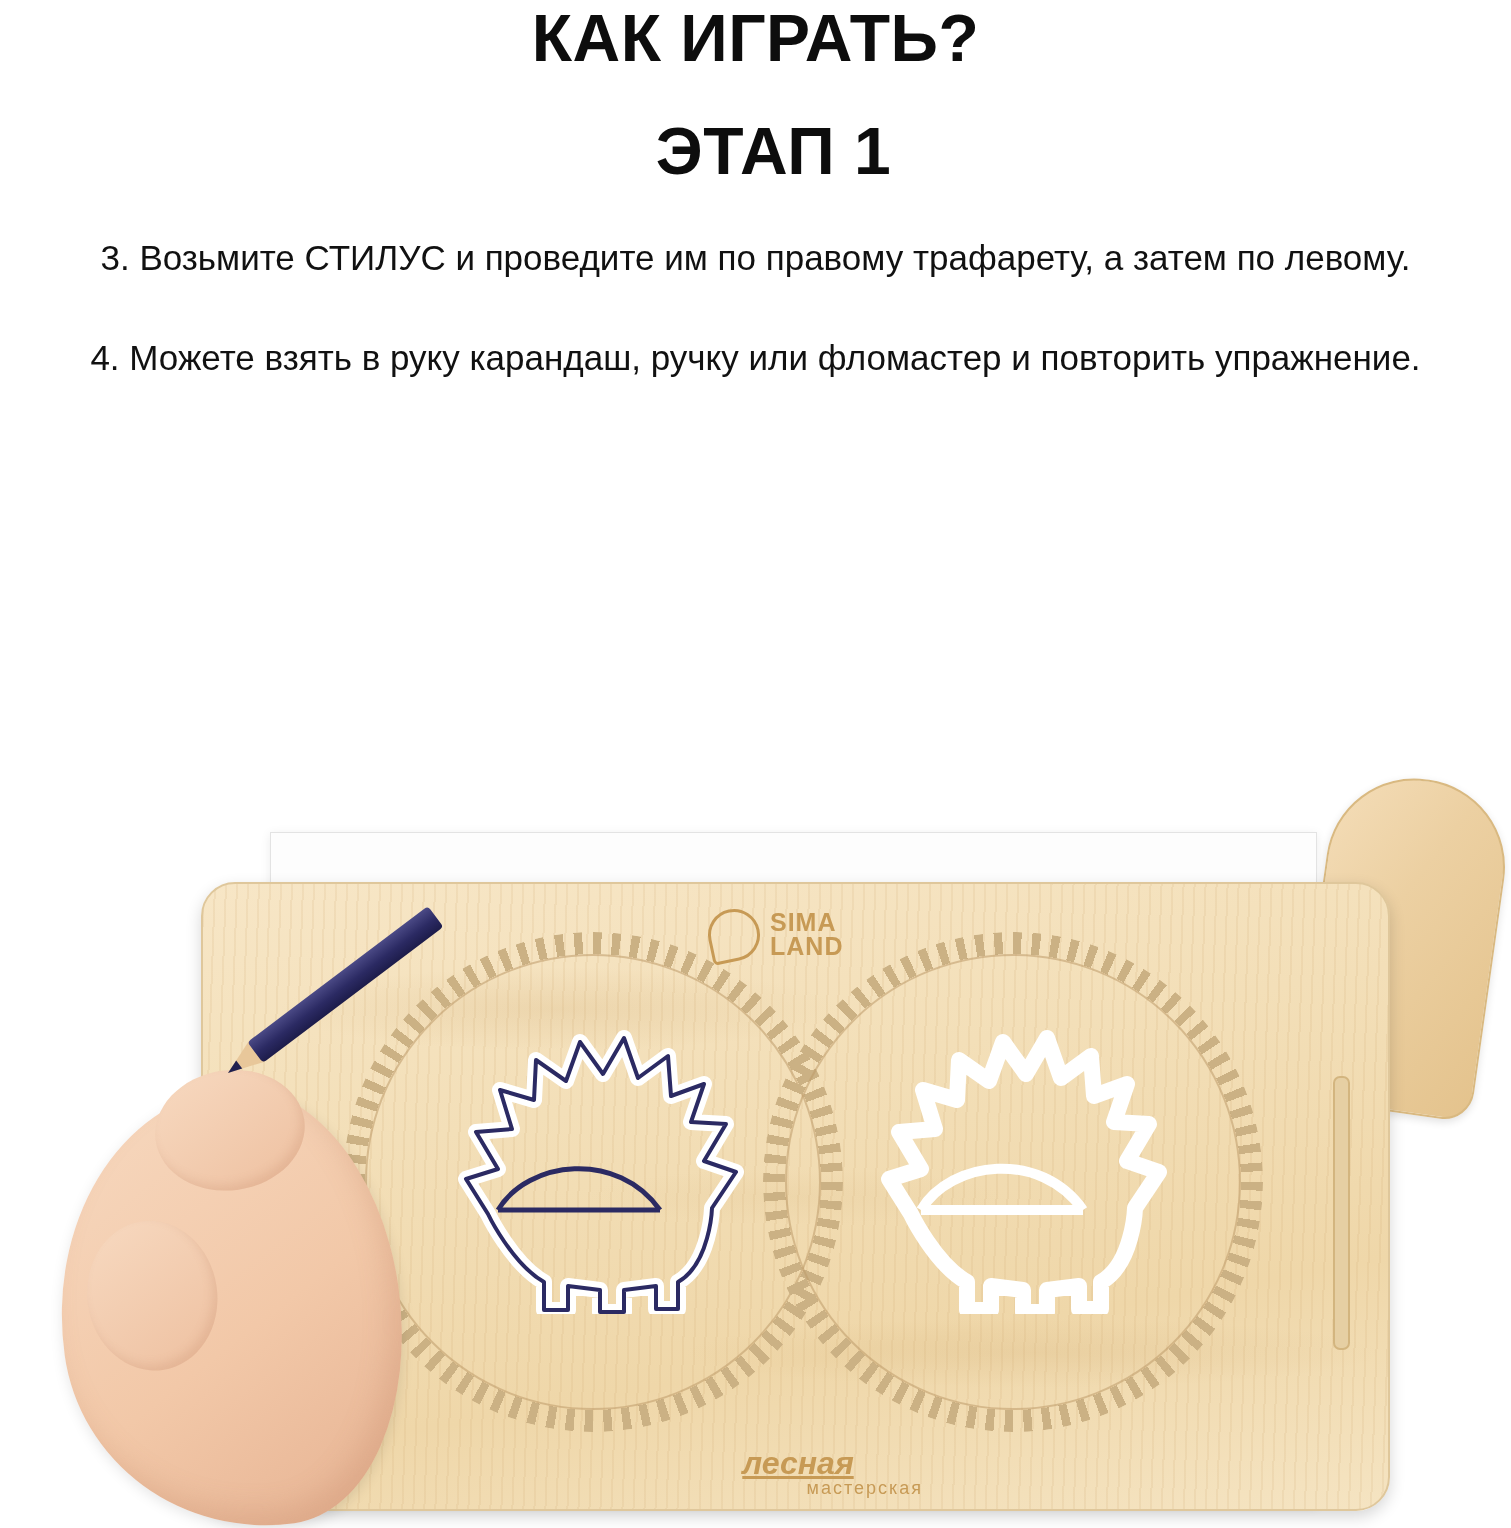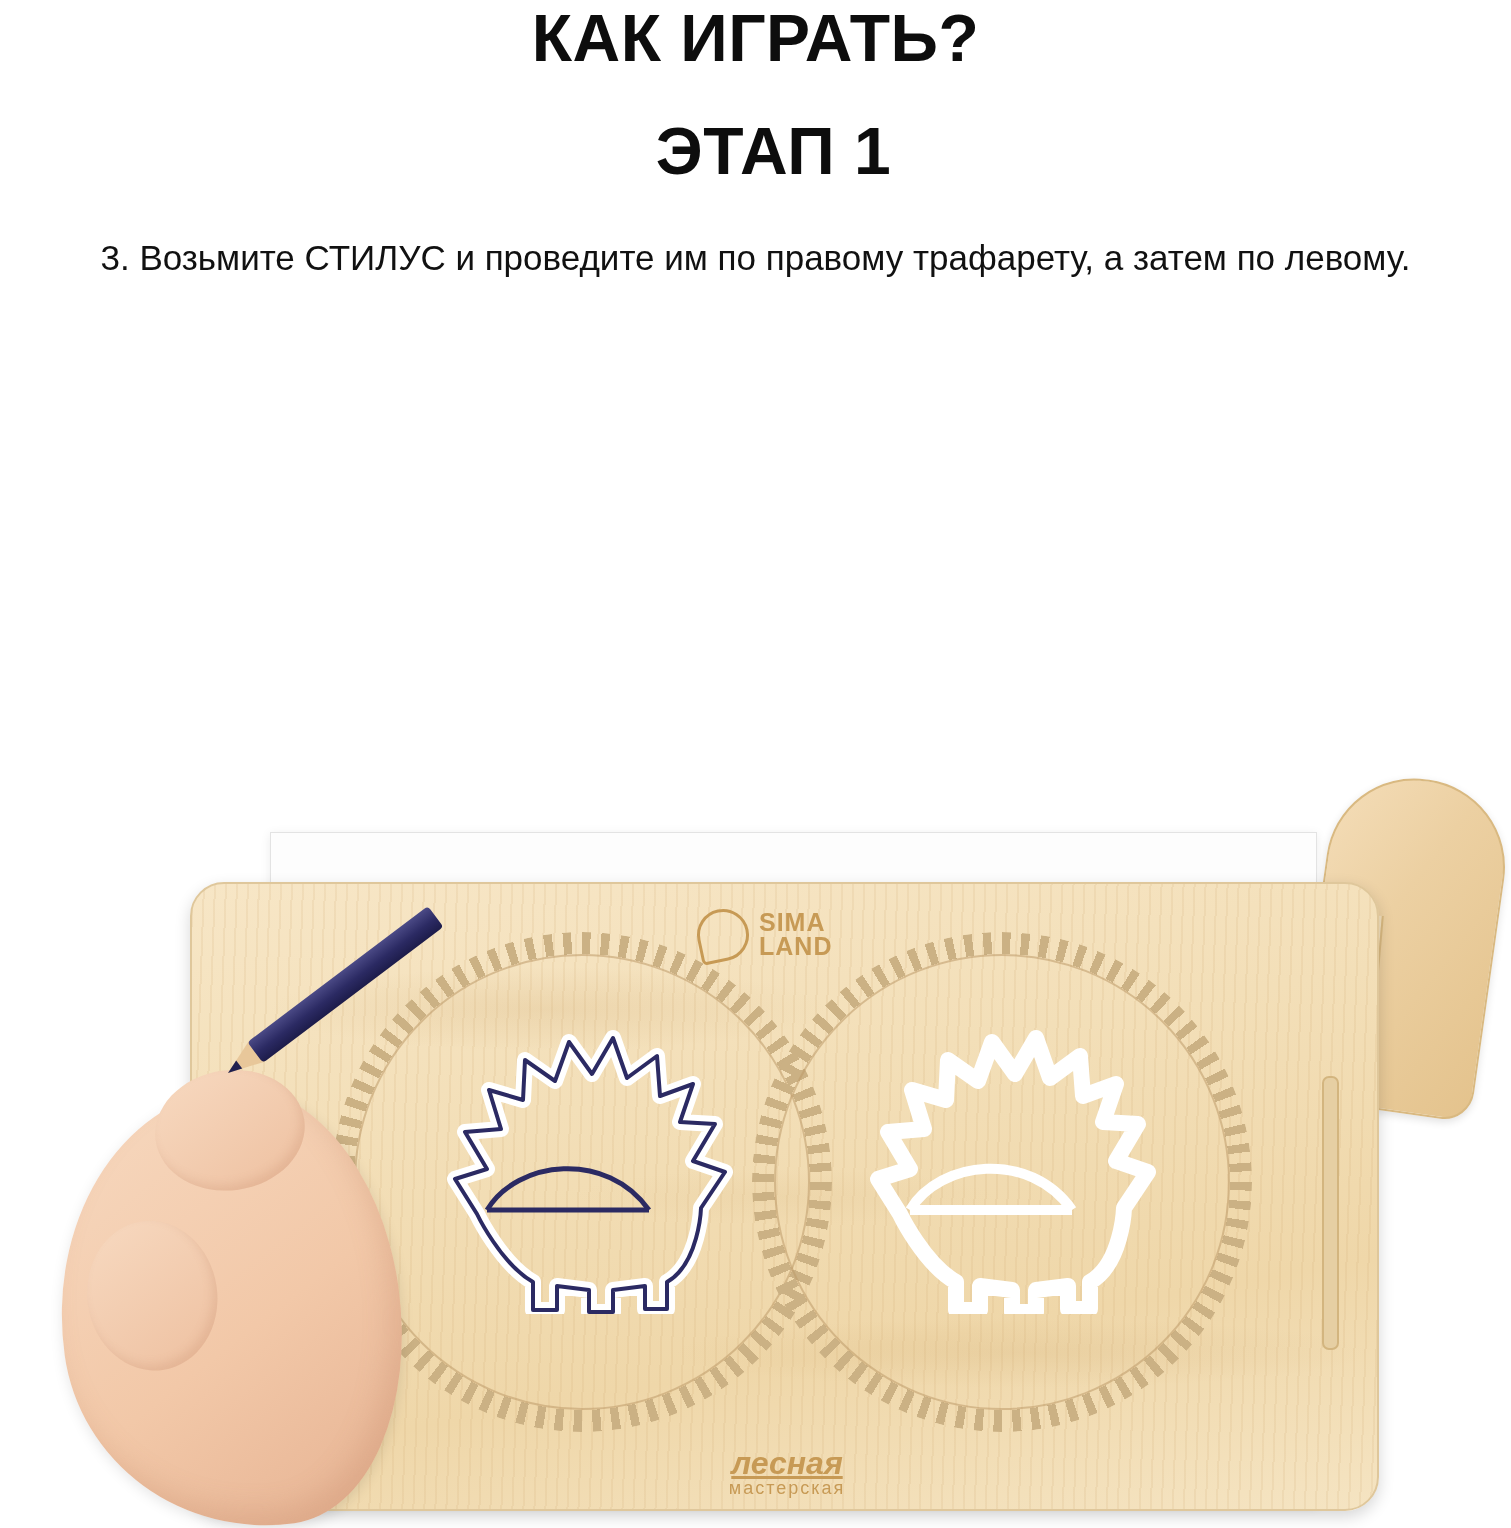--- a/index.html
+++ b/index.html
@@ -90,21 +90,21 @@
     height: 190px;
     background: linear-gradient(90deg,#e9cf9f,#f3e0bd);
     border-left: 2px solid #d9b981;
     border-right: 2px solid #d9b981;
     transform: rotate(-3deg);
   }
 
   
   .board {
     position: absolute;
-    left: 190px;
+    left: 201px;
     top: 92px;
     width: 1185px;
     height: 625px;
     border-radius: 34px;
     background:
       repeating-linear-gradient(92deg, rgba(208,170,116,0.16) 0px, rgba(208,170,116,0.16) 2px, rgba(255,255,255,0) 2px, rgba(255,255,255,0) 11px),
       linear-gradient(170deg, #f7e6c6 0%, #f3dfb8 35%, #efd7a9 70%, #f5e4c2 100%);
     border: 2px solid #dfc characters;
     border: 2px solid #dfc79b;
     box-shadow: 0 6px 16px rgba(0,0,0,0.16);
@@ -193,21 +193,21 @@
   }
   .brand-bottom {
     position: absolute;
     left: 470px;
     bottom: 10px;
     width: 250px;
     text-align: center;
     color: #c79a55;
   }
   .brand-bottom .b1 { font-size: 32px; font-weight: bold; font-style: italic; text-decoration: underline; }
-  .brand-bottom .b2 { font-size: 18px; letter-spacing: 2px; margin-top: -4px; }
+  .brand-bottom .b2 { font-size: 18px; letter-spacing: 2px; margin-top: -4px; text-align: right; }
 
   
   .hand {
     position: absolute;
     left: 60px;
     top: 300px;
     width: 340px;
     height: 440px;
     background: linear-gradient(150deg, #f7d9c0 0%, #f2c8a8 55%, #e6b292 100%);
     border-radius: 58% 42% 40% 60% / 55% 50% 50% 45%;
@@ -258,20 +258,21 @@
 </head>
 <body>
 
 <div class="headline">
   <div class="line1">КАК ИГРАТЬ?</div>
   <div class="line2">ЭТАП 1</div>
 </div>
 
 <div class="steps">
   <div class="step">3. Возьмите СТИЛУС и проведите им по правому трафарету, а затем по левому.</div>
+  <div class="step">4. Можете взять в руку карандаш, ручку или фломастер и повторить упражнение.</div>
 </div>
 
 <div class="photo">
 
   <div class="paper"></div>
 
   <div class="stylus"></div>
 
   <div class="board">
     <div class="grain"></div>

